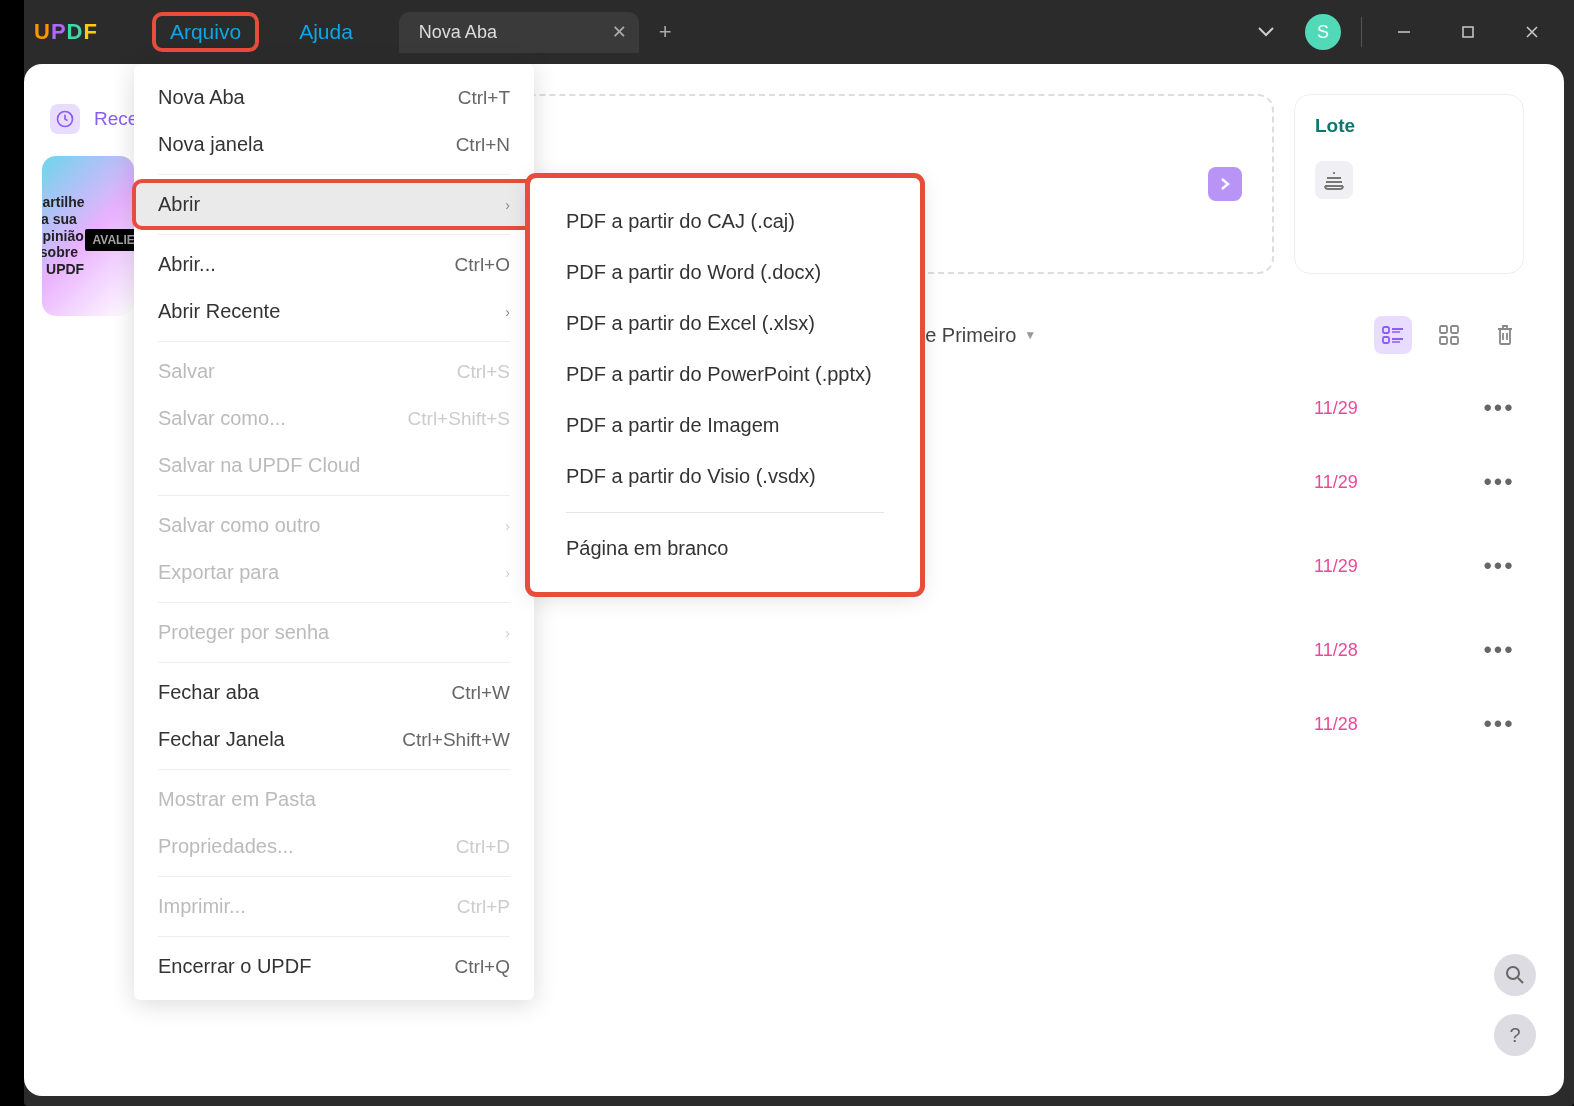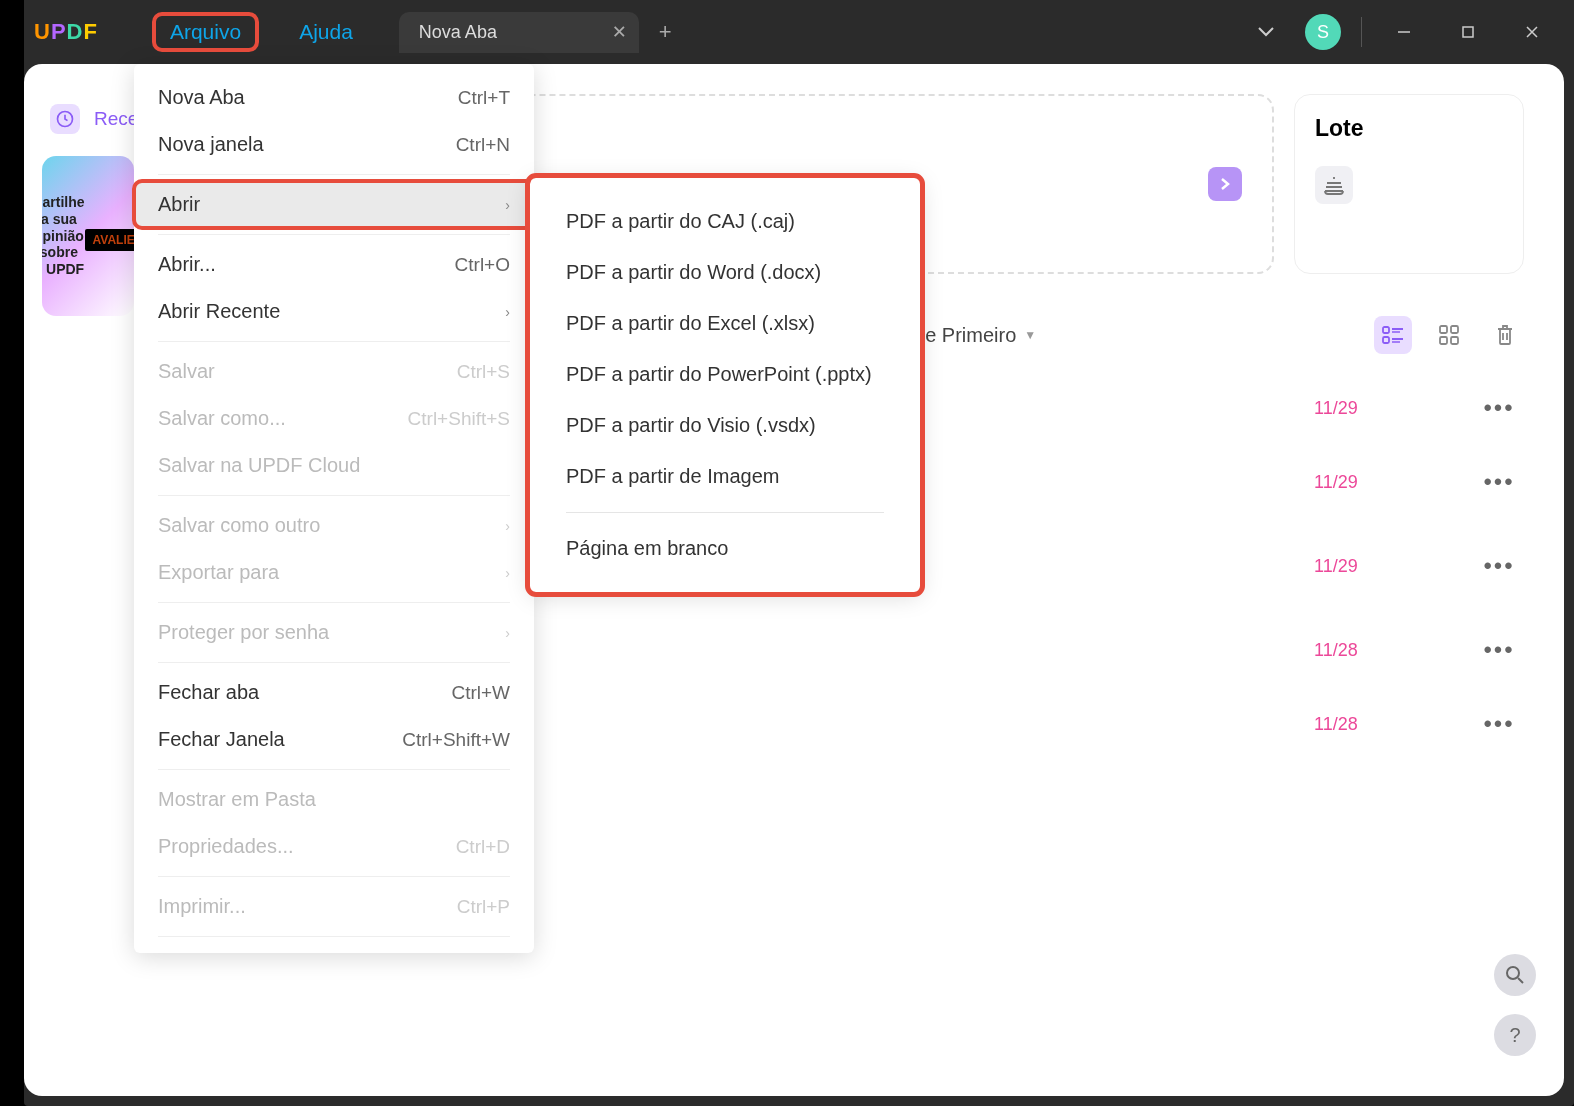--- a/index.html
+++ b/index.html
@@ -31,29 +31,29 @@
 
 .sidebar { position: absolute; left: 0; top: 0; width: 230px; padding: 30px 14px; }
 .side-item { display: flex; align-items: center; gap: 14px; padding: 10px 12px; border-radius: 10px; font-size: 19px; color: #555; cursor: pointer; margin-bottom: 14px; }
 .side-item.active { color: #8b5cf6; }
 .side-item .icon { width: 30px; height: 30px; display: flex; align-items: center; justify-content: center; border-radius: 8px; font-size: 18px; }
 .side-item.active .icon { background: #e9ddff; color: #8b5cf6; }
 .side-item:not(.active) .icon { color: #888; }
 
 .promo { position: absolute; left: 18px; bottom: 0; width: 92px; height: 160px; border-radius: 14px; overflow: hidden; background: linear-gradient(135deg, #6dd5ed 0%, #e9b1ff 50%, #ffffff 100%); display: flex; flex-direction: row; justify-content: center; align-items: center; padding: 8px; }
 .promo-text { font-size: 14px; font-weight: bold; color: #222; text-align: center; line-height: 1.2; }
-.promo-cta { background: #000; color: #c2410c; padding: 4px 8px; font-size: 12px; font-weight: bold; margin-top: 8px; border-radius: 2px; }
+.promo-cta { background: #000; color: #a3a3a3; padding: 4px 8px; font-size: 12px; font-weight: bold; margin-top: 8px; border-radius: 2px; }
 
 .main { position: absolute; left: 230px; top: 0; right: 0; bottom: 0; padding: 30px 40px; }
 
 .top-cards { display: flex; gap: 20px; margin-bottom: 30px; }
 .dropzone { flex: 1; border: 2px dashed #ddd; border-radius: 16px; height: 180px; position: relative; }
 .dropzone-arrow { position: absolute; right: 30px; top: 50%; transform: translateY(-50%); width: 34px; height: 34px; background: #b794f6; border-radius: 8px; color: #fff; display: flex; align-items: center; justify-content: center; font-size: 16px; }
 .lote-card { width: 230px; border: 1px solid #eee; border-radius: 16px; padding: 20px; }
-.lote-title { font-size: 23px; font-weight: 600; color: #000000; margin-bottom: 24px; }
+.lote-title { font-size: 19px; font-weight: 600; color: #0f766e; margin-bottom: 24px; }
 .lote-icon { width: 38px; height: 38px; background: #f0f0f4; border-radius: 8px; display: flex; align-items: center; justify-content: center; color: #777; }
 
 .list-header { display: flex; align-items: center; padding: 12px 0; margin-top: 20px; }
 .sort-label { font-size: 20px; color: #444; display: flex; align-items: center; gap: 8px; margin-right: auto; margin-left: 520px;}
 .sort-label .tri { font-size: 12px; color: #999; }
 .view-btns { display: flex; gap: 18px; align-items: center; }
 .view-btn { width: 38px; height: 38px; display: flex; align-items: center; justify-content: center; border-radius: 8px; cursor: pointer; color: #888; }
 .view-btn.active { background: #e9ddff; color: #8b5cf6; }
 
 .file-list { margin-top: 10px; }
@@ -338,25 +338,29 @@
     <div class="menu-item disabled">
       <span>Propriedades...</span>
       <span class="shortcut">Ctrl+D</span>
     </div>
     <div class="menu-sep"></div>
     <div class="menu-item disabled">
       <span>Imprimir...</span>
       <span class="shortcut">Ctrl+P</span>
     </div>
     <div class="menu-sep"></div>
+    <div class="menu-item">
+      <span>Encerrar o UPDF</span>
+      <span class="shortcut">Ctrl+Q</span>
+    </div>
   </div>
 
   <div class="dropdown submenu-criar">
     <div class="sub-item">PDF a partir do CAJ (.caj)</div>
     <div class="sub-item">PDF a partir do Word (.docx)</div>
     <div class="sub-item">PDF a partir do Excel (.xlsx)</div>
     <div class="sub-item">PDF a partir do PowerPoint (.pptx)</div>
+    <div class="sub-item">PDF a partir de Imagem</div>
     <div class="sub-item">PDF a partir do Visio (.vsdx)</div>
-    <div class="sub-item">PDF a partir de Imagem</div>
     <div class="sub-sep"></div>
     <div class="sub-item">Página em branco</div>
   </div>
 </div>
 
 </body></html>

